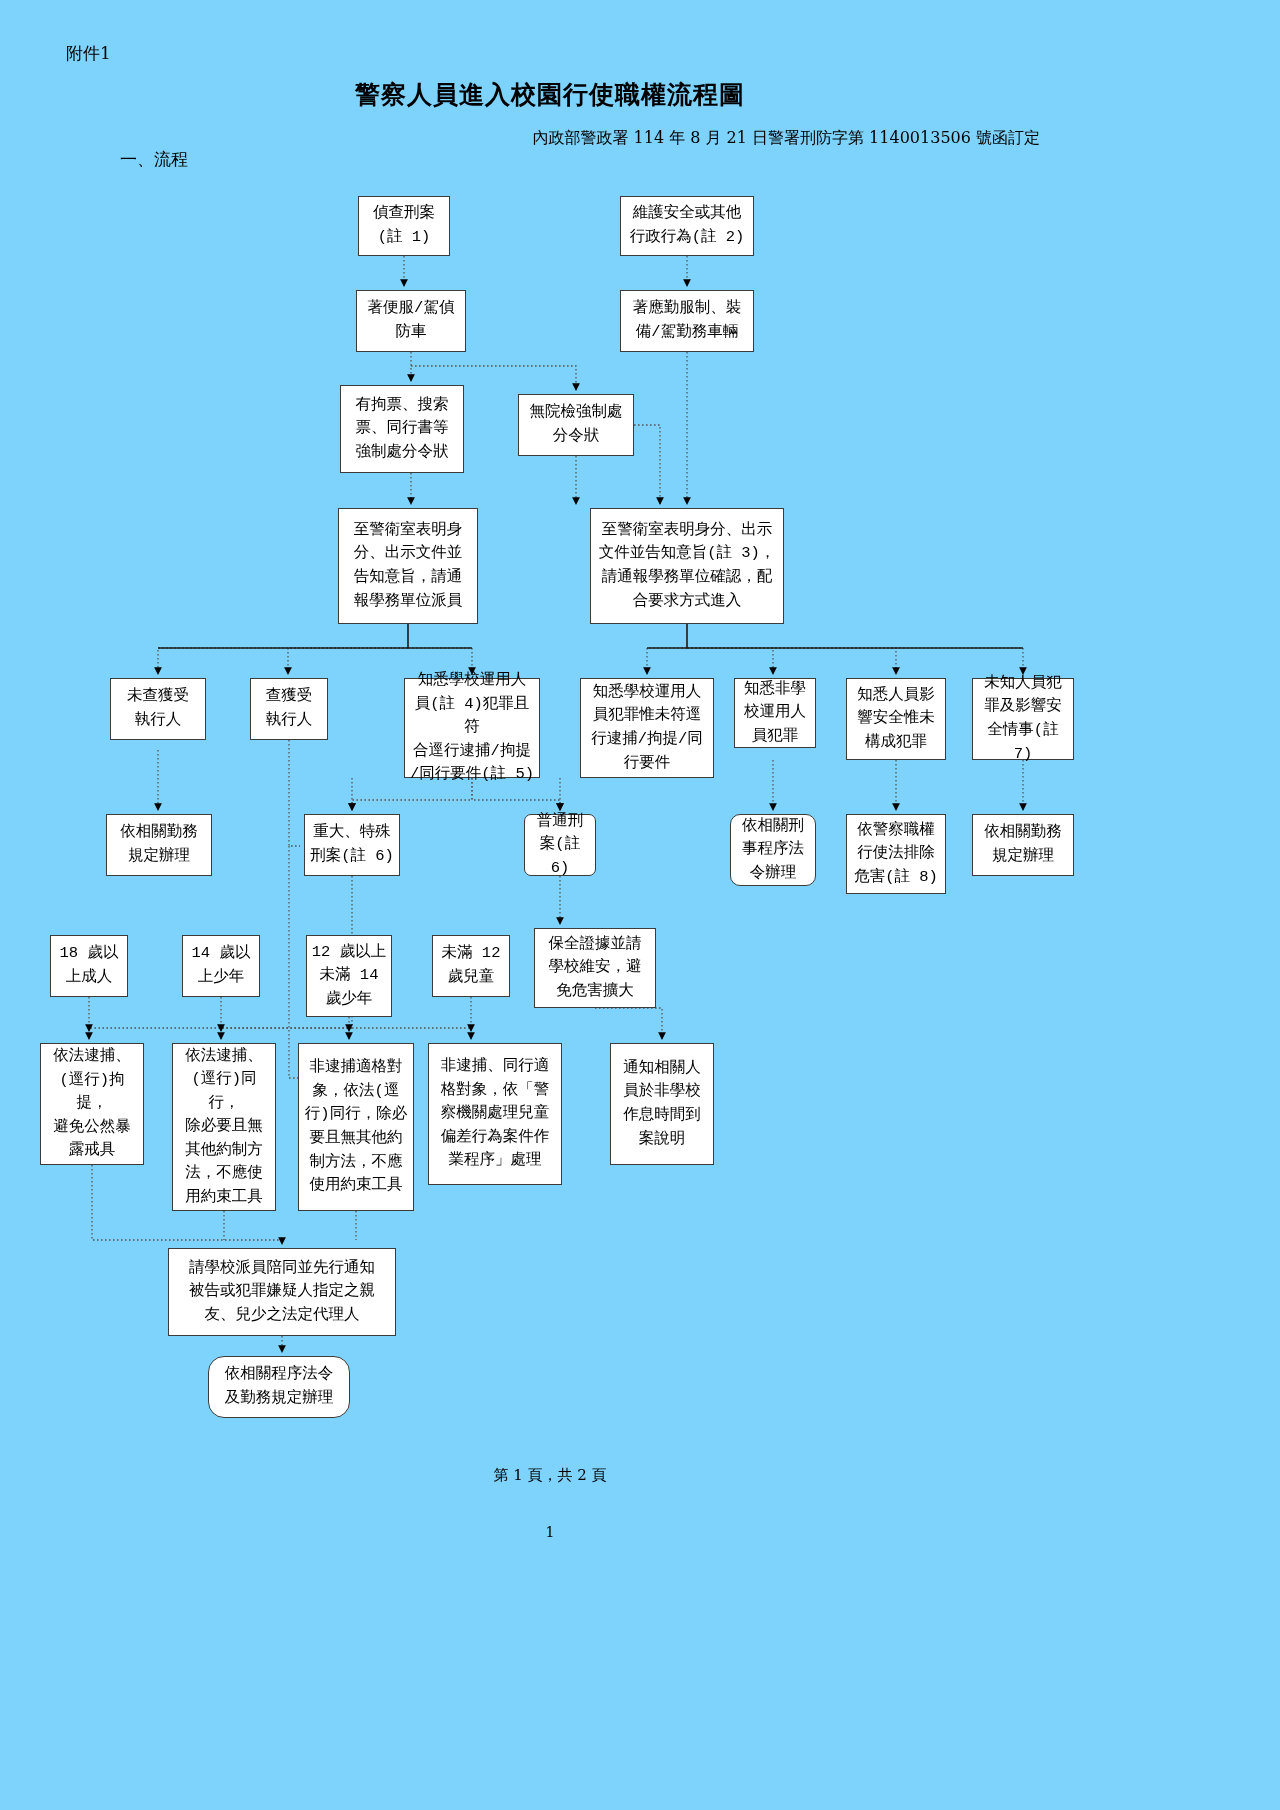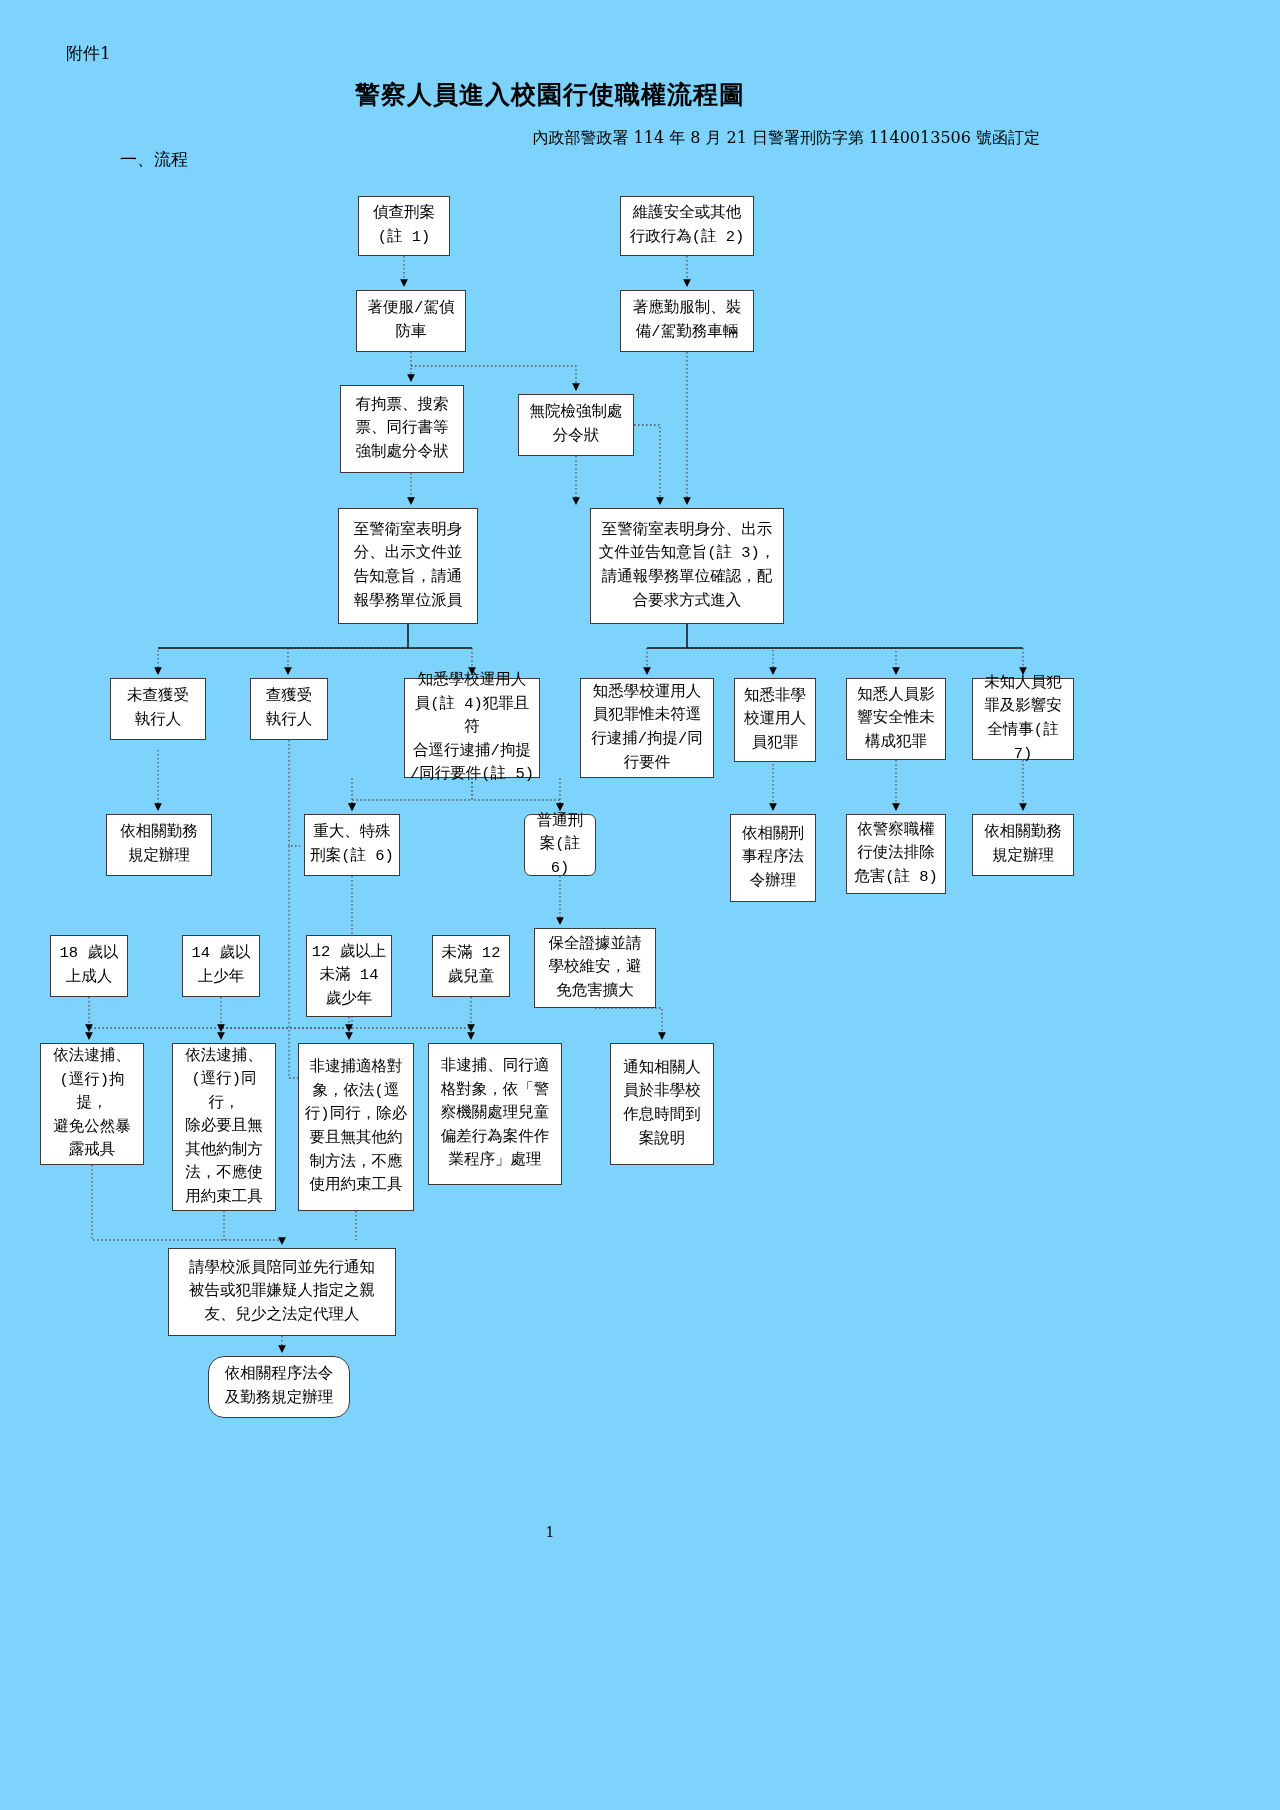--- a/index.html
+++ b/index.html
@@ -93,20 +93,21 @@
 </style>
 </head>
 <body>
 
 <div id="page">
 
   <div class="doc-text" id="attachment-label">附件1</div>
   <div class="doc-text" id="page-title">警察人員進入校園行使職權流程圖</div>
   <div class="doc-text" id="issuance-note">內政部警政署 114 年 8 月 21 日警署刑防字第 1140013506 號函訂定</div>
   <div class="doc-text" id="section-label">一、流程</div>
+  <div class="doc-text" id="page-footer">第 1 頁，共 2 頁</div>
   <div class="doc-text" id="page-number">1</div>
 
   <svg id="svg-layer" viewBox="0 0 1280 1810">
     <defs>
       <marker id="arrow" markerWidth="9" markerHeight="9" refX="5.2" refY="3" orient="auto" markerUnits="strokeWidth">
         <path d="M0,0 L6,3 L0,6 z" fill="#000000"></path>
       </marker>
     </defs>
     <g stroke="#555555" stroke-width="1.3" stroke-dasharray="1.6,2.4" fill="none" marker-end="url(#arrow)">
       <path d="M404,256 L404,286"></path>
@@ -190,39 +191,39 @@
       </div>
       <div class="node" style="left: 250px; top: 678px; width: 78px; height: 62px;">
         <span>查獲受<br>執行人</span>
       </div>
       <div class="node" style="left: 404px; top: 678px; width: 136px; height: 100px;">
         <span>知悉學校運用人<br>員(註 4)犯罪且符<br>合逕行逮捕/拘提<br>/同行要件(註 5)</span>
       </div>
       <div class="node" style="left: 580px; top: 678px; width: 134px; height: 100px;">
         <span>知悉學校運用人<br>員犯罪惟未符逕<br>行逮捕/拘提/同<br>行要件</span>
       </div>
-      <div class="node" style="left: 734px; top: 678px; width: 82px; height: 84px; align-items: center;">
+      <div class="node" style="left: 734px; top: 678px; width: 82px; height: 70px; align-items: center;">
         <span>知悉非學<br>校運用人<br>員犯罪</span>
       </div>
       <div class="node" style="left: 846px; top: 678px; width: 100px; height: 82px;">
         <span>知悉人員影<br>響安全惟未<br>構成犯罪</span>
       </div>
       <div class="node" style="left: 972px; top: 678px; width: 102px; height: 82px;">
         <span>未知人員犯<br>罪及影響安<br>全情事(註 7)</span>
       </div>
       <div class="node" style="left: 106px; top: 814px; width: 106px; height: 62px;">
         <span>依相關勤務<br>規定辦理</span>
       </div>
       <div class="node" style="left: 304px; top: 814px; width: 96px; height: 62px;">
         <span>重大、特殊<br>刑案(註 6)</span>
       </div>
       <div class="node" style="left: 524px; top: 814px; width: 72px; height: 62px; border-radius: 7px;">
         <span>普通刑<br>案(註 6)</span>
       </div>
-      <div class="node" style="left: 730px; top: 814px; width: 86px; height: 88px;">
+      <div class="node" style="left: 730px; top: 814px; width: 86px; height: 72px; border-radius: 10px;">
         <span>依相關刑<br>事程序法<br>令辦理</span>
       </div>
       <div class="node" style="left: 846px; top: 814px; width: 100px; height: 80px;">
         <span>依警察職權<br>行使法排除<br>危害(註 8)</span>
       </div>
       <div class="node" style="left: 972px; top: 814px; width: 102px; height: 62px;">
         <span>依相關勤務<br>規定辦理</span>
       </div>
       <div class="node" style="left: 534px; top: 928px; width: 122px; height: 80px;">
         <span>保全證據並請<br>學校維安，避<br>免危害擴大</span>

